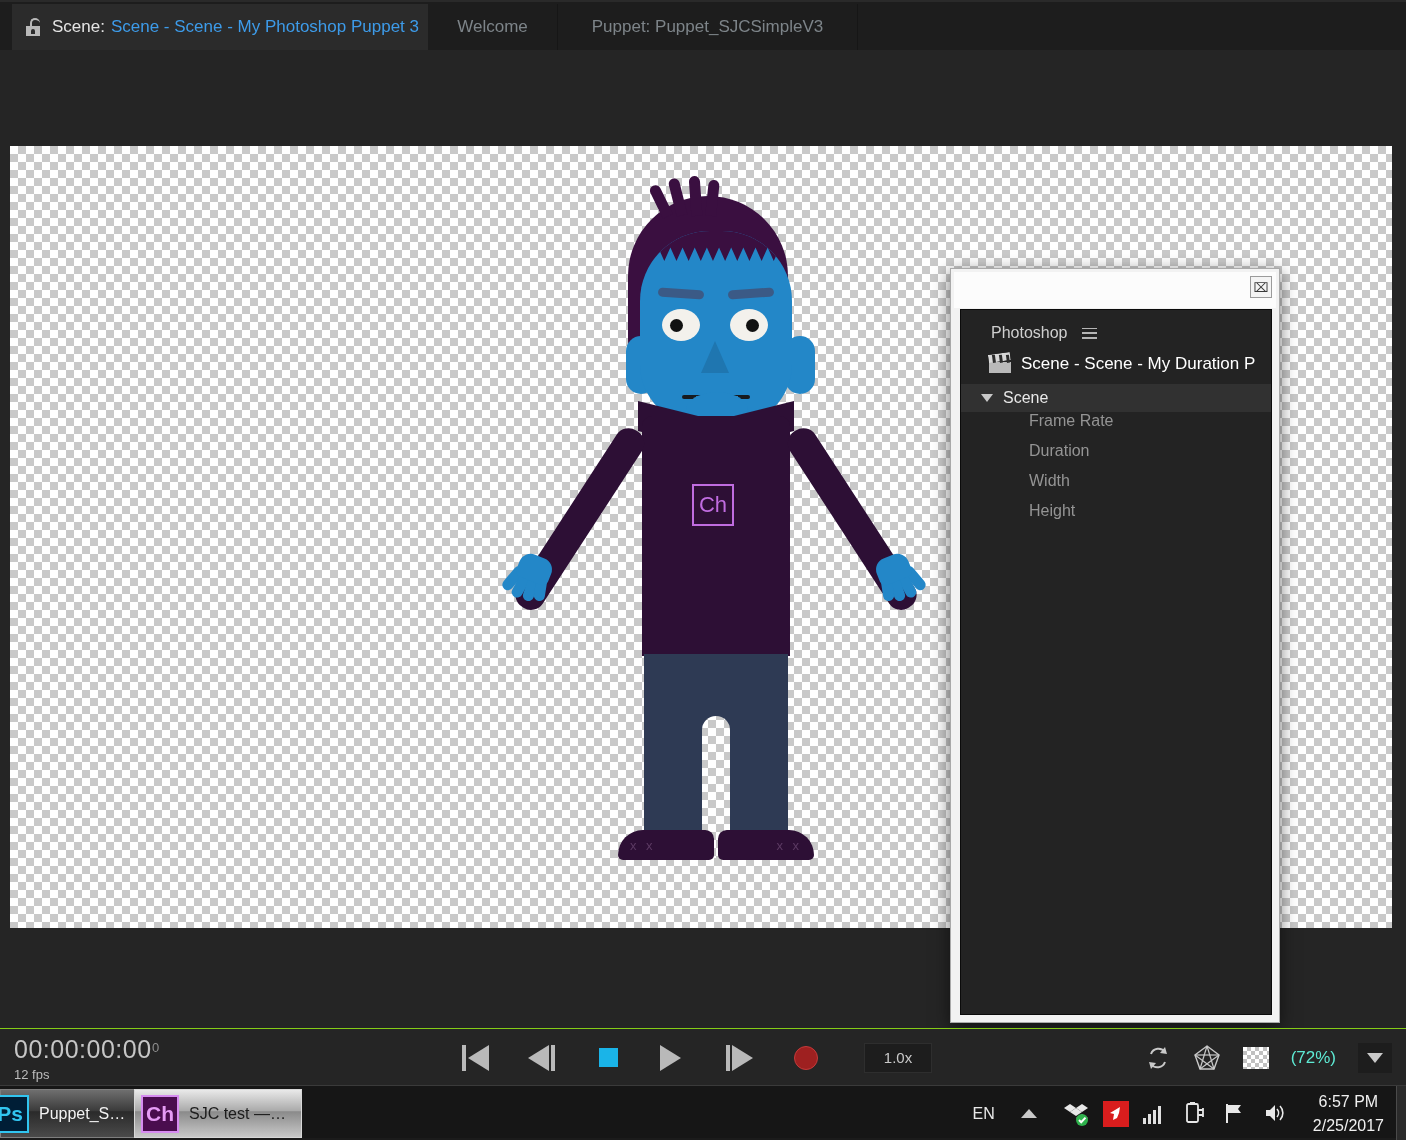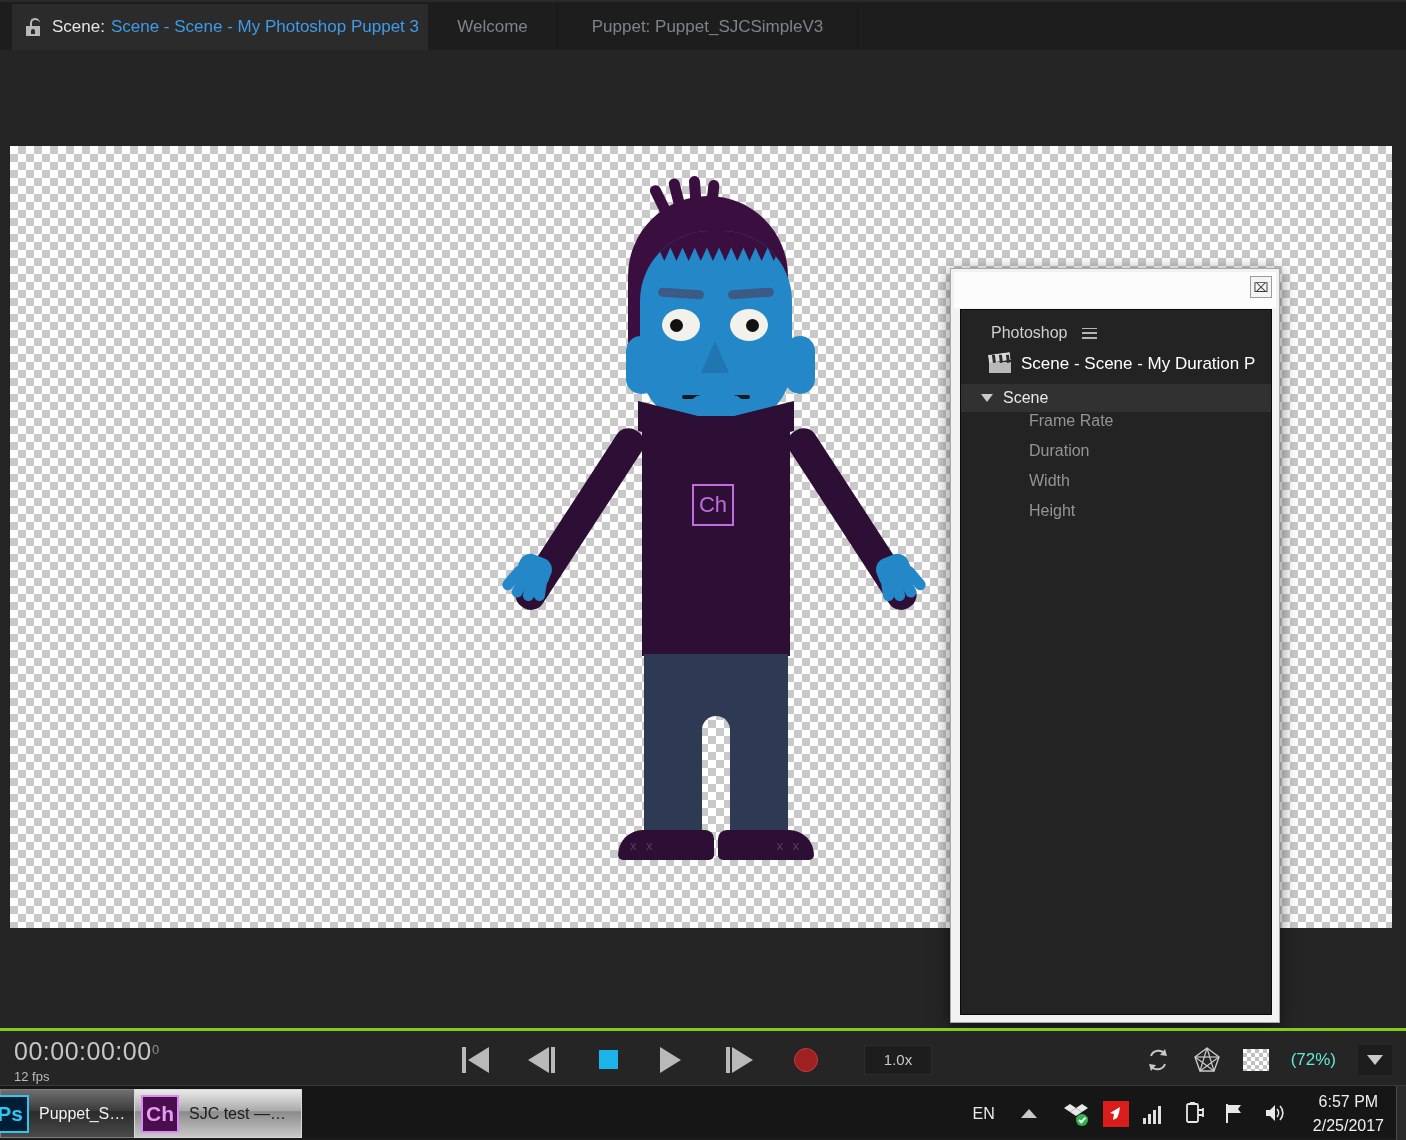--- a/index.html
+++ b/index.html
@@ -204,21 +204,21 @@
     width: 0; height: 0; border-left: 6px solid transparent; border-right: 6px solid transparent;
     border-top: 8px solid #c9c9c9; margin-right: 10px;
   }
   .prop-group-row .glabel { color: #e8e8e8; font-size: 16px; }
   .prop-row { height: 30px; display: flex; align-items: flex-start; padding-left: 68px; }
   .prop-row .plabel { color: #949494; font-size: 16px; }
 
   
   #transport {
     position: absolute; left: 0; top: 1028px; width: 1406px; height: 57px;
-    background: #252525; border-top: 3px solid #84cc16;
+    background: #252525; border-top: 1px solid #84cc16;
   }
   #timecode-block { position: absolute; left: 14px; top: 8px; }
   #timecode { color: #c6c6c6; font-size: 25px; letter-spacing: 0.5px; line-height: 1; font-family: "Liberation Sans", sans-serif; }
   #framenum { color: #8e8e8e; font-size: 13px; position: absolute; left: 152px; top: 11px; }
   #fps { color: #bcbcbc; font-size: 13px; margin-top: 5px; }
 
   #transport-buttons { position: absolute; left: 462px; top: 0; height: 57px; display: flex; align-items: center; gap: 38px; }
   .tbtn { width: 28px; height: 26px; position: relative; }
   .tri-r { width: 0; height: 0; border-top: 13px solid transparent; border-bottom: 13px solid transparent; border-left: 21px solid #b9b9b9; }
   .tri-l { width: 0; height: 0; border-top: 13px solid transparent; border-bottom: 13px solid transparent; border-right: 21px solid #b9b9b9; }

